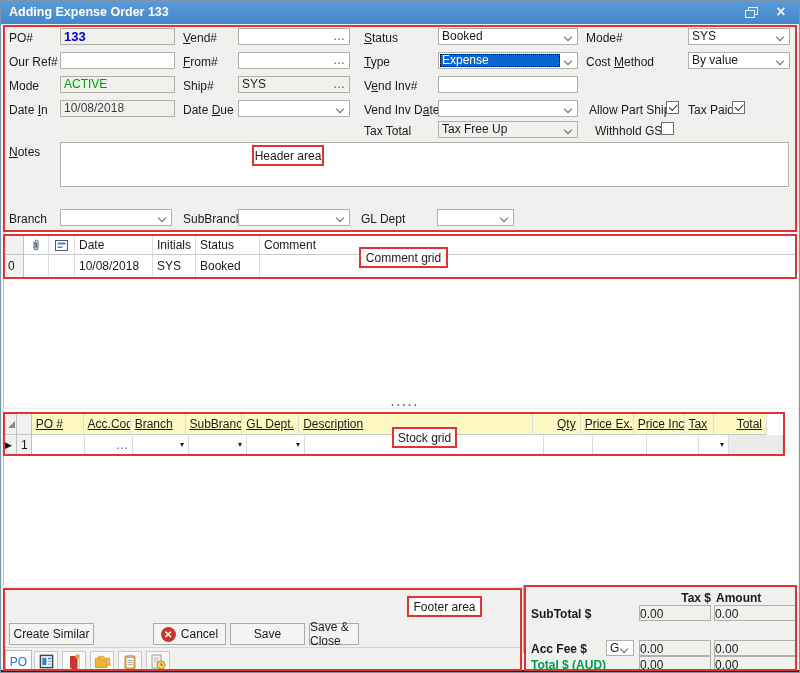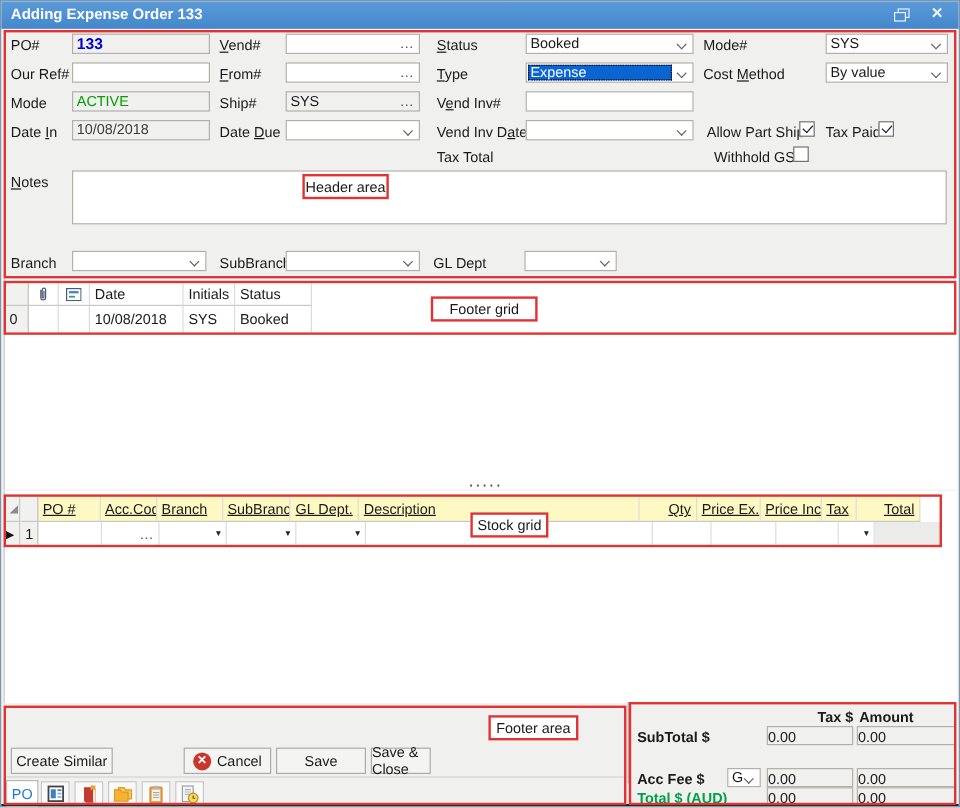--- a/index.html
+++ b/index.html
@@ -120,20 +120,21 @@
   <span class="lbl" style="left:182px;top:102px;">Date <u>D</u>ue</span>
   <div class="field combo" style="left:237px;top:99px;width:112px;"></div>
   <span class="lbl" style="left:363px;top:102px;">Vend Inv D<u>a</u>te</span>
   <div class="field combo" style="left:437px;top:99px;width:140px;"></div>
   <span class="lbl" style="left:588px;top:102px;">Allow Part Ship</span>
   <span class="cb" style="left:665px;top:100px;" data-checked="true"></span>
   <span class="lbl" style="left:687px;top:102px;">Tax Paid</span>
   <span class="cb" style="left:731px;top:100px;" data-checked="true"></span>
 
   <span class="lbl" style="left:363px;top:123px;">Tax Total</span>
+  <div class="field combo ro" style="left:437px;top:120px;width:140px;">Tax Free Up</div>
   <span class="lbl" style="left:594px;top:123px;">Withhold GST</span>
   <span class="cb" style="left:660px;top:121px;" data-checked="false"></span>
 
   <span class="lbl" style="left:8px;top:144px;"><u>N</u>otes</span>
   <div class="notes" style="left:59px;top:141px;width:729px;height:45px;"></div>
   <div class="ann" style="left:251px;top:144px;width:72px;height:21px;">Header area</div>
 
   <span class="lbl" style="left:8px;top:211px;">Branch</span>
   <div class="field combo" style="left:59px;top:208px;width:112px;"></div>
   <span class="lbl" style="left:182px;top:211px;">SubBranch</span>
@@ -153,31 +154,32 @@
     <div class="gc hd" style="width:26px;justify-content:center;">
       <svg width="13" height="11" viewBox="0 0 13 11">
           <rect x="0.5" y="0.5" width="12" height="10" fill="#fff" stroke="#4a5a78"></rect>
           <rect x="2.5" y="2.5" width="8" height="2" fill="#4a86c8"></rect>
           <rect x="2.5" y="6.5" width="5" height="1.5" fill="#3aa05a"></rect>
         </svg>
     </div>
     <div class="gc hd" style="width:78px;">Date</div>
     <div class="gc hd" style="width:43px;">Initials</div>
     <div class="gc hd" style="width:64px;">Status</div>
+    <div class="gc hd" style="flex:1;">Comment</div>
   </div>
   <div class="grow" style="left:3px;top:254px;width:792px;height:22px;background:#fff;">
     <div class="gc rn" style="width:20px;">0</div>
     <div class="gc" style="width:25px;"></div>
     <div class="gc" style="width:26px;"></div>
     <div class="gc" style="width:78px;">10/08/2018</div>
     <div class="gc" style="width:43px;">SYS</div>
     <div class="gc" style="width:64px;">Booked</div>
     <div class="gc" style="flex:1;"></div>
   </div>
-  <div class="ann" style="left:358px;top:246px;width:89px;height:21px;">Footer grid</div>
+  <div class="ann" style="left:358px;top:246px;width:89px;height:21px;">Comment grid</div>
 
   <div class="splitter-dots" style="left:390px;top:398px;">·····</div>
 
   <div class="grid-area" style="left:2px;top:408px;width:794px;height:177px;"></div>
   <div class="red-box" style="left:2px;top:411px;width:782px;height:44px;"></div>
   <div class="grow" style="left:3px;top:413px;width:763px;height:21px;background:#fef9c3;text-decoration:underline;">
     <div class="gc hd rn" style="width:13px;padding:2px 1px;">
         <span class="tri-corner"></span>
       </div>
     <div class="gc hd rn" style="width:15px;"></div>

